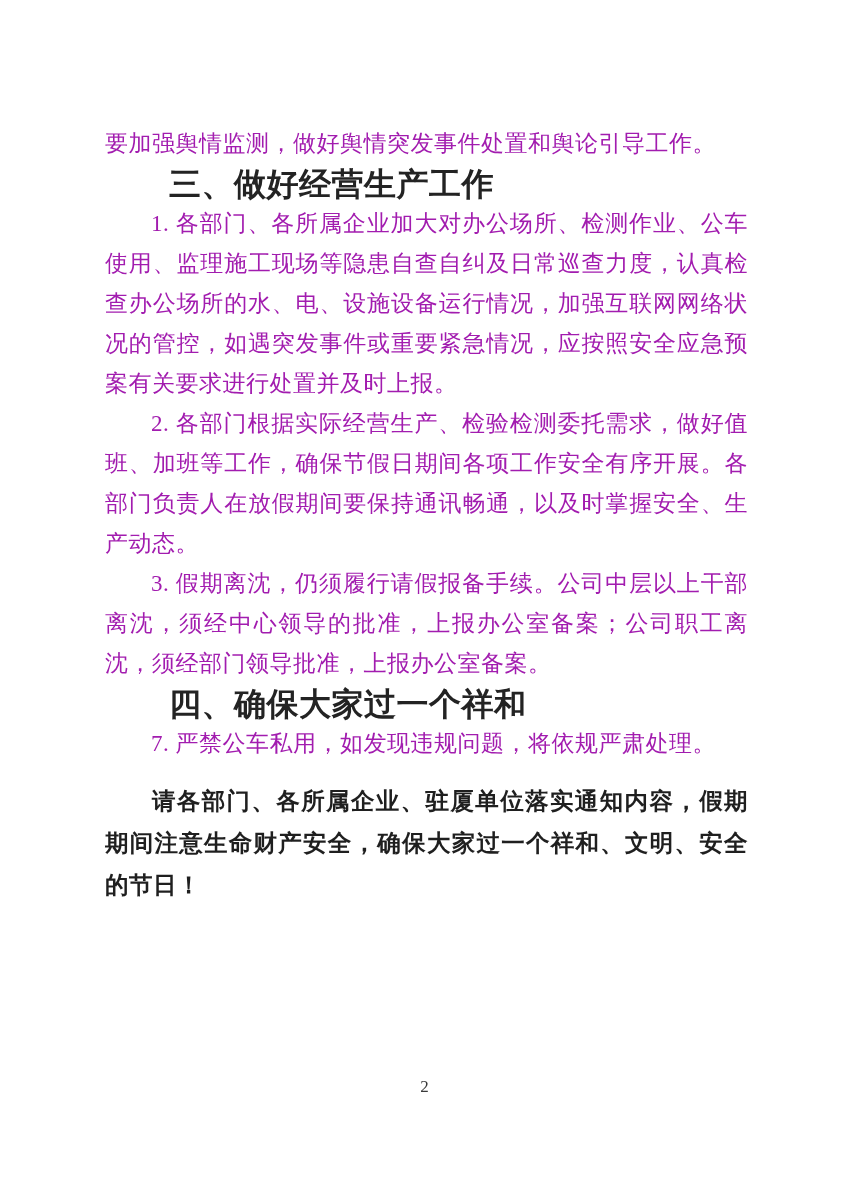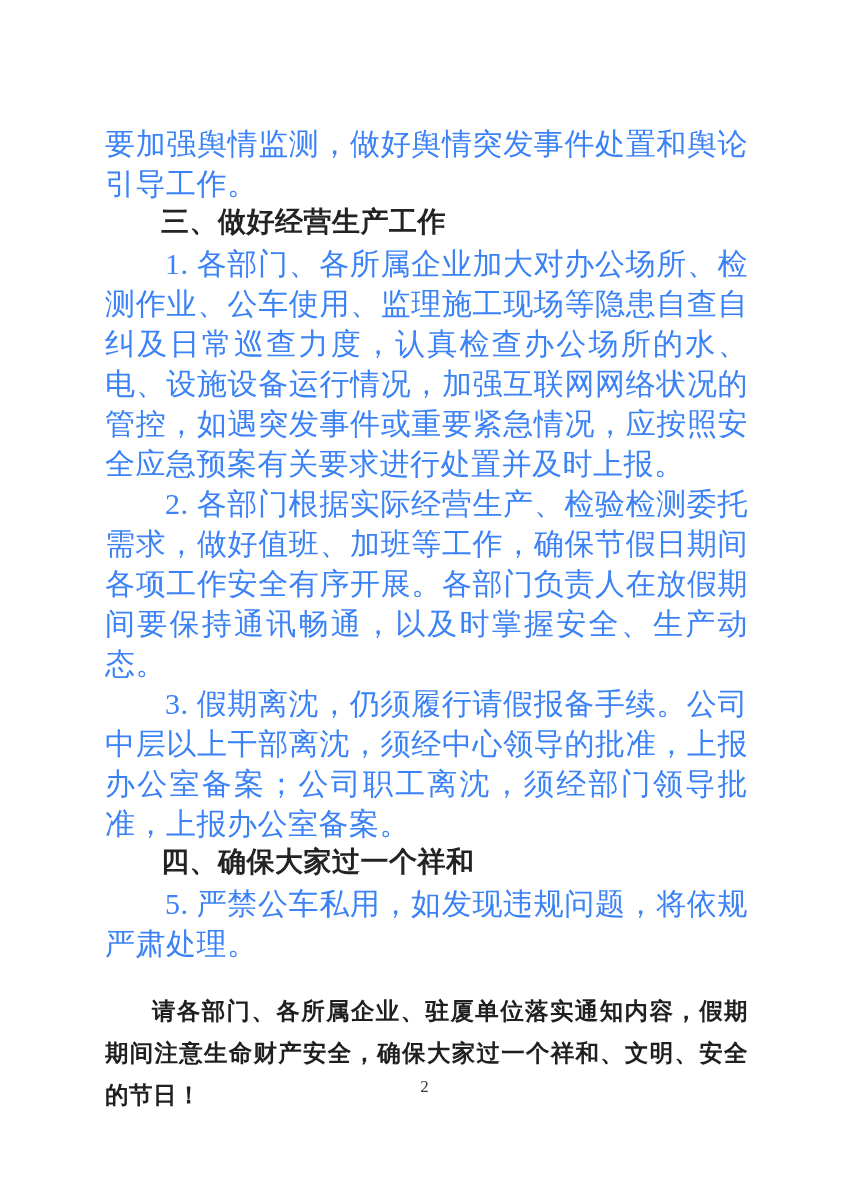--- a/index.html
+++ b/index.html
@@ -14,39 +14,39 @@
     font-family: "Liberation Serif", "DejaVu Serif", serif;
     color: #2e2e2e;
   }
   .content {
     position: absolute;
     left: 105px;
     top: 124px;
     width: 643px;
   }
   .para {
-    font-size: 30px;
+    font-size: 23px;
     line-height: 40px;
     text-align: justify;
     text-justify: inter-ideograph;
     letter-spacing: 0.5px;
-    color: #3b82f6;
+    color: #a21caf;
   }
   .para.indent { text-indent: 2em; }
   .heading {
-    font-family: Liberation Mono, monospace;
+    font-family: Liberation Serif, serif;
     font-weight: bold;
-    font-size: 28px;
+    font-size: 32px;
     line-height: 40px;
     text-indent: 2em;
     color: #232323;
     letter-spacing: 0.5px;
   }
   .closing {
-    margin-top: 26px;
+    margin-top: 16px;
     font-family: "Liberation Sans", "DejaVu Sans", sans-serif;
     font-weight: bold;
     font-size: 23.5px;
     line-height: 42px;
     text-indent: 2em;
     text-align: justify;
     text-justify: inter-ideograph;
     letter-spacing: 0.5px;
     color: #1f1f1f;
   }
@@ -73,20 +73,20 @@
 
     <p class="para indent">1. 各部门、各所属企业加大对办公场所、检测作业、公车使用、监理施工现场等隐患自查自纠及日常巡查力度，认真检查办公场所的水、电、设施设备运行情况，加强互联网网络状况的管控，如遇突发事件或重要紧急情况，应按照安全应急预案有关要求进行处置并及时上报。</p>
 
     <p class="para indent">2. 各部门根据实际经营生产、检验检测委托需求，做好值班、加班等工作，确保节假日期间各项工作安全有序开展。各部门负责人在放假期间要保持通讯畅通，以及时掌握安全、生产动态。</p>
 
     <p class="para indent">3. 假期离沈，仍须履行请假报备手续。公司中层以上干部离沈，须经中心领导的批准，上报办公室备案；公司职工离沈，须经部门领导批准，上报办公室备案。</p>
 
     <p class="heading">四、确保大家过一个祥和</p>
 
 
-    <p class="para indent">5. 严禁公车私用，如发现违规问题，将依规严肃处理。</p>
+    <p class="para indent">7. 严禁公车私用，如发现违规问题，将依规严肃处理。</p>
 
     <p class="closing">请各部门、各所属企业、驻厦单位落实通知内容，假期期间注意生命财产安全，确保大家过一个祥和、文明、安全的节日！</p>
 
   </div>
 
   <div class="page-number">2</div>
 </div>
 
 </body></html>

